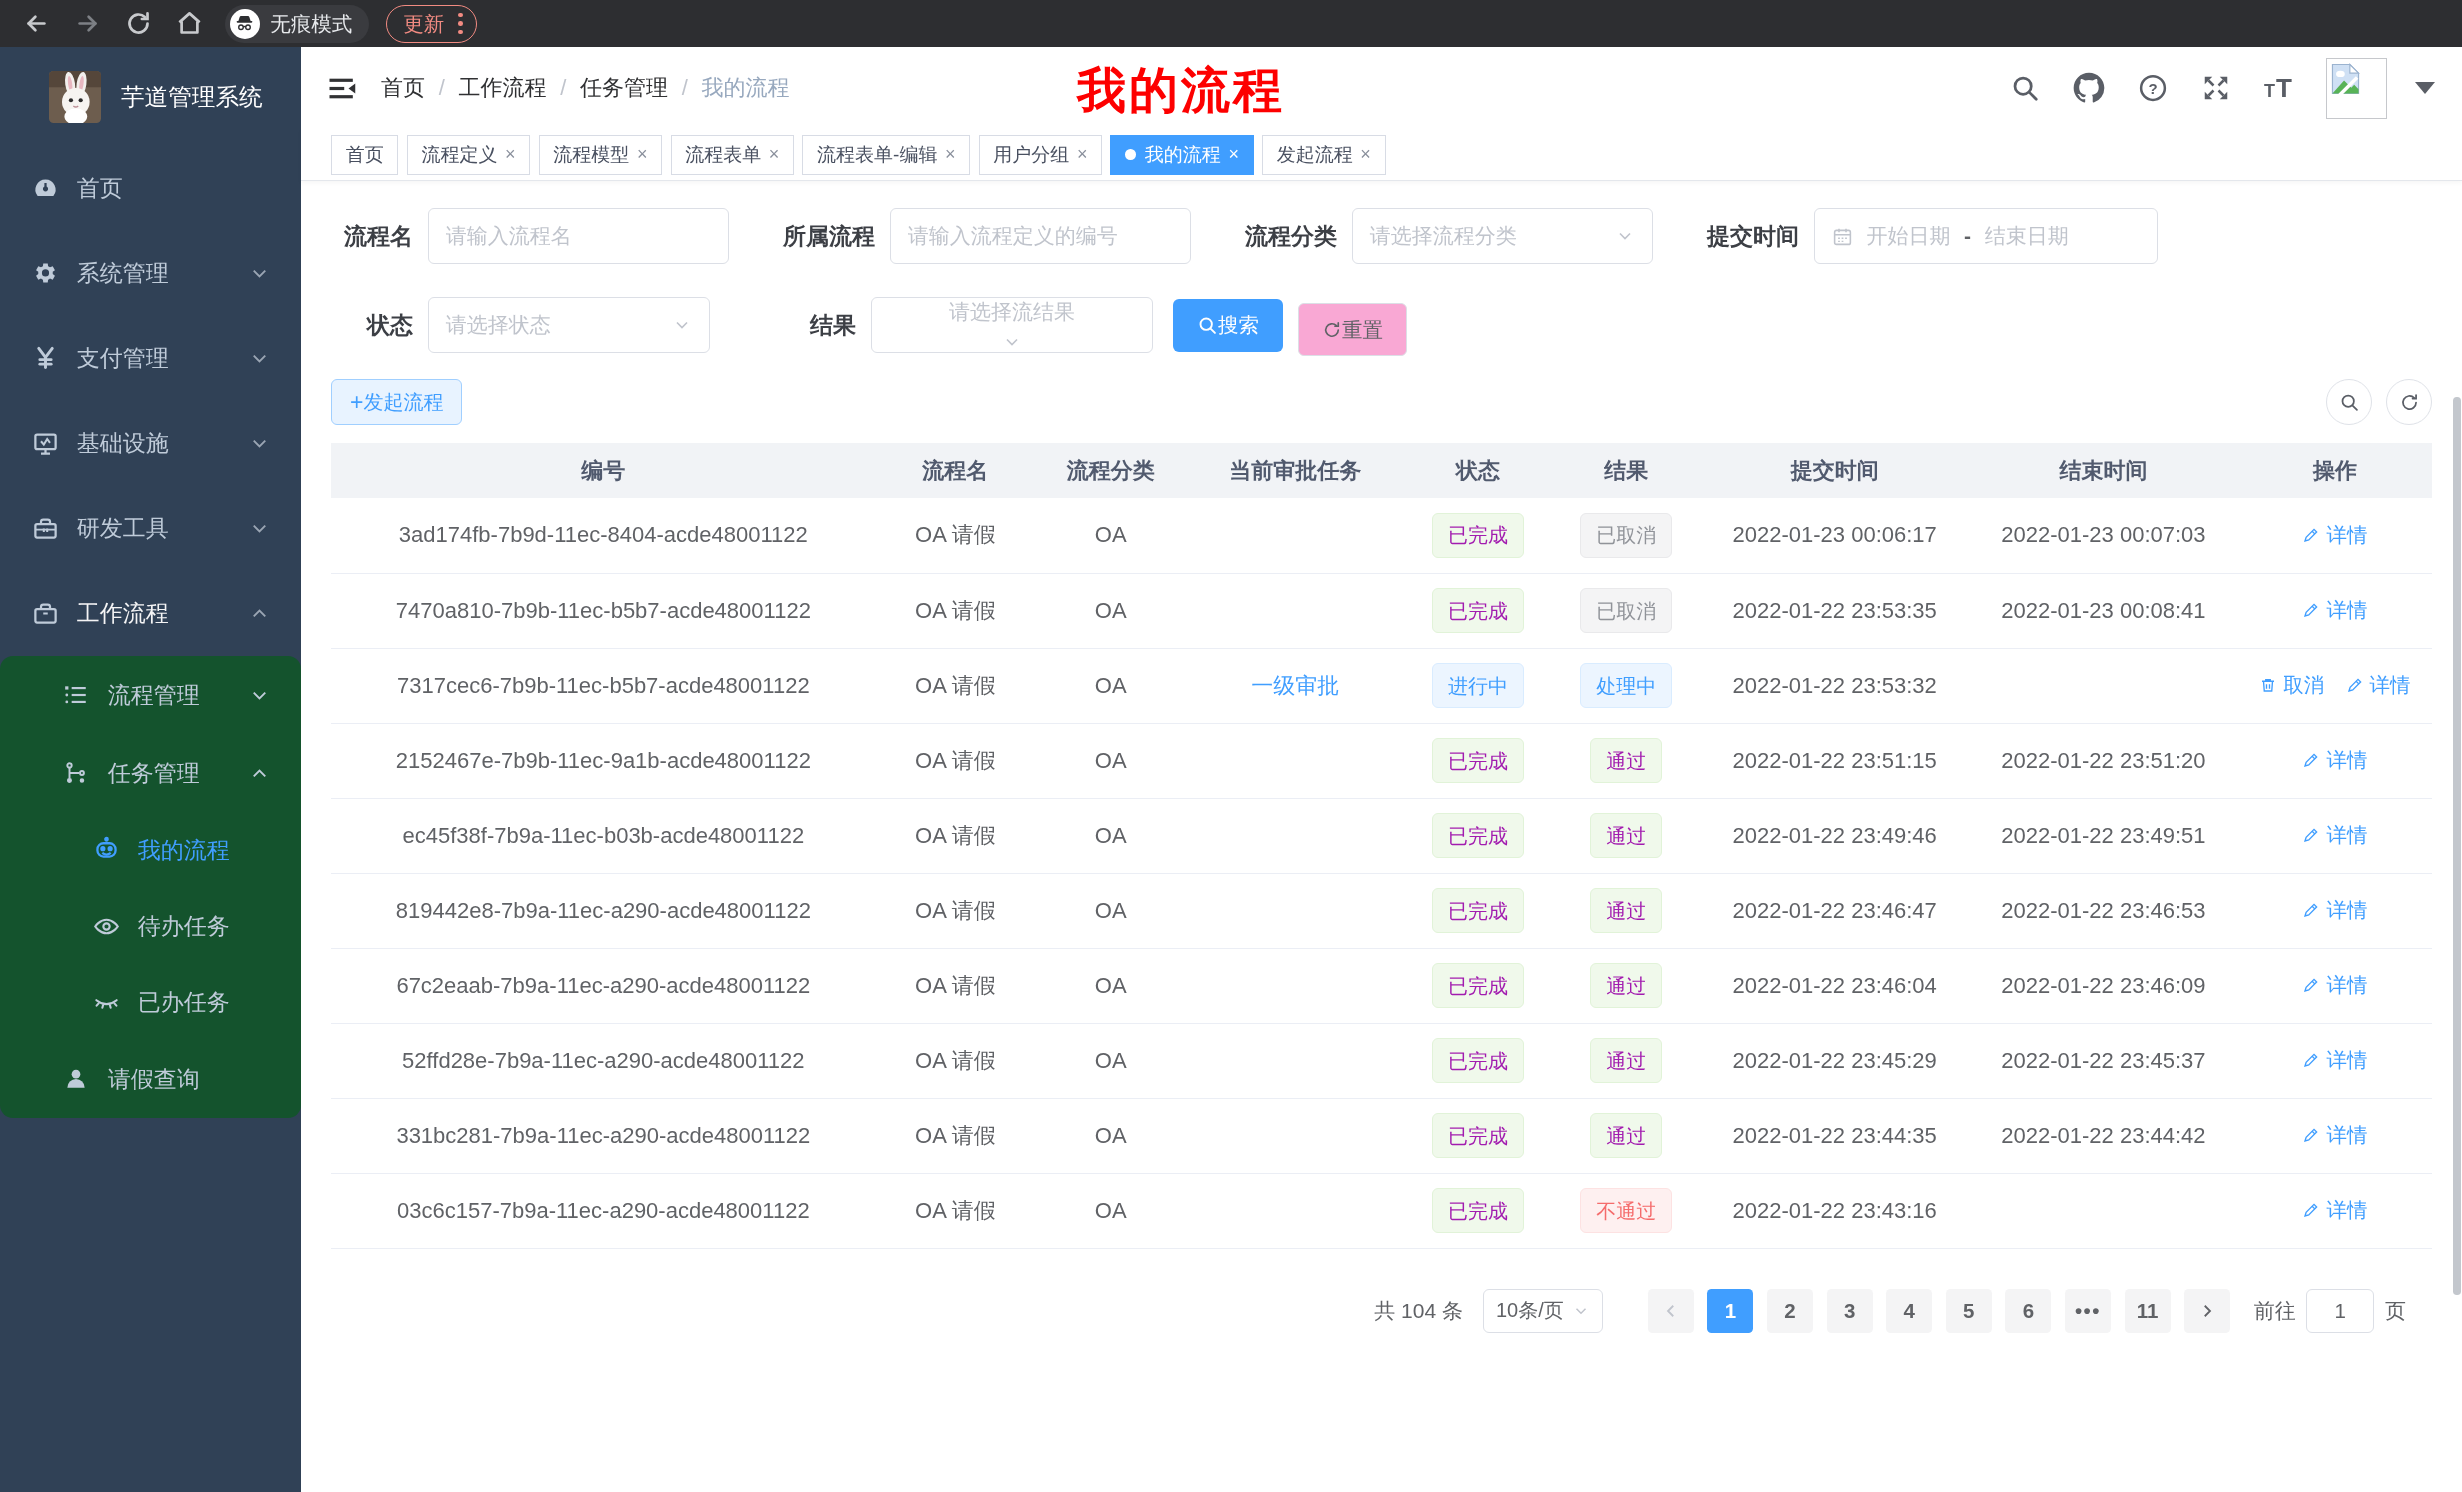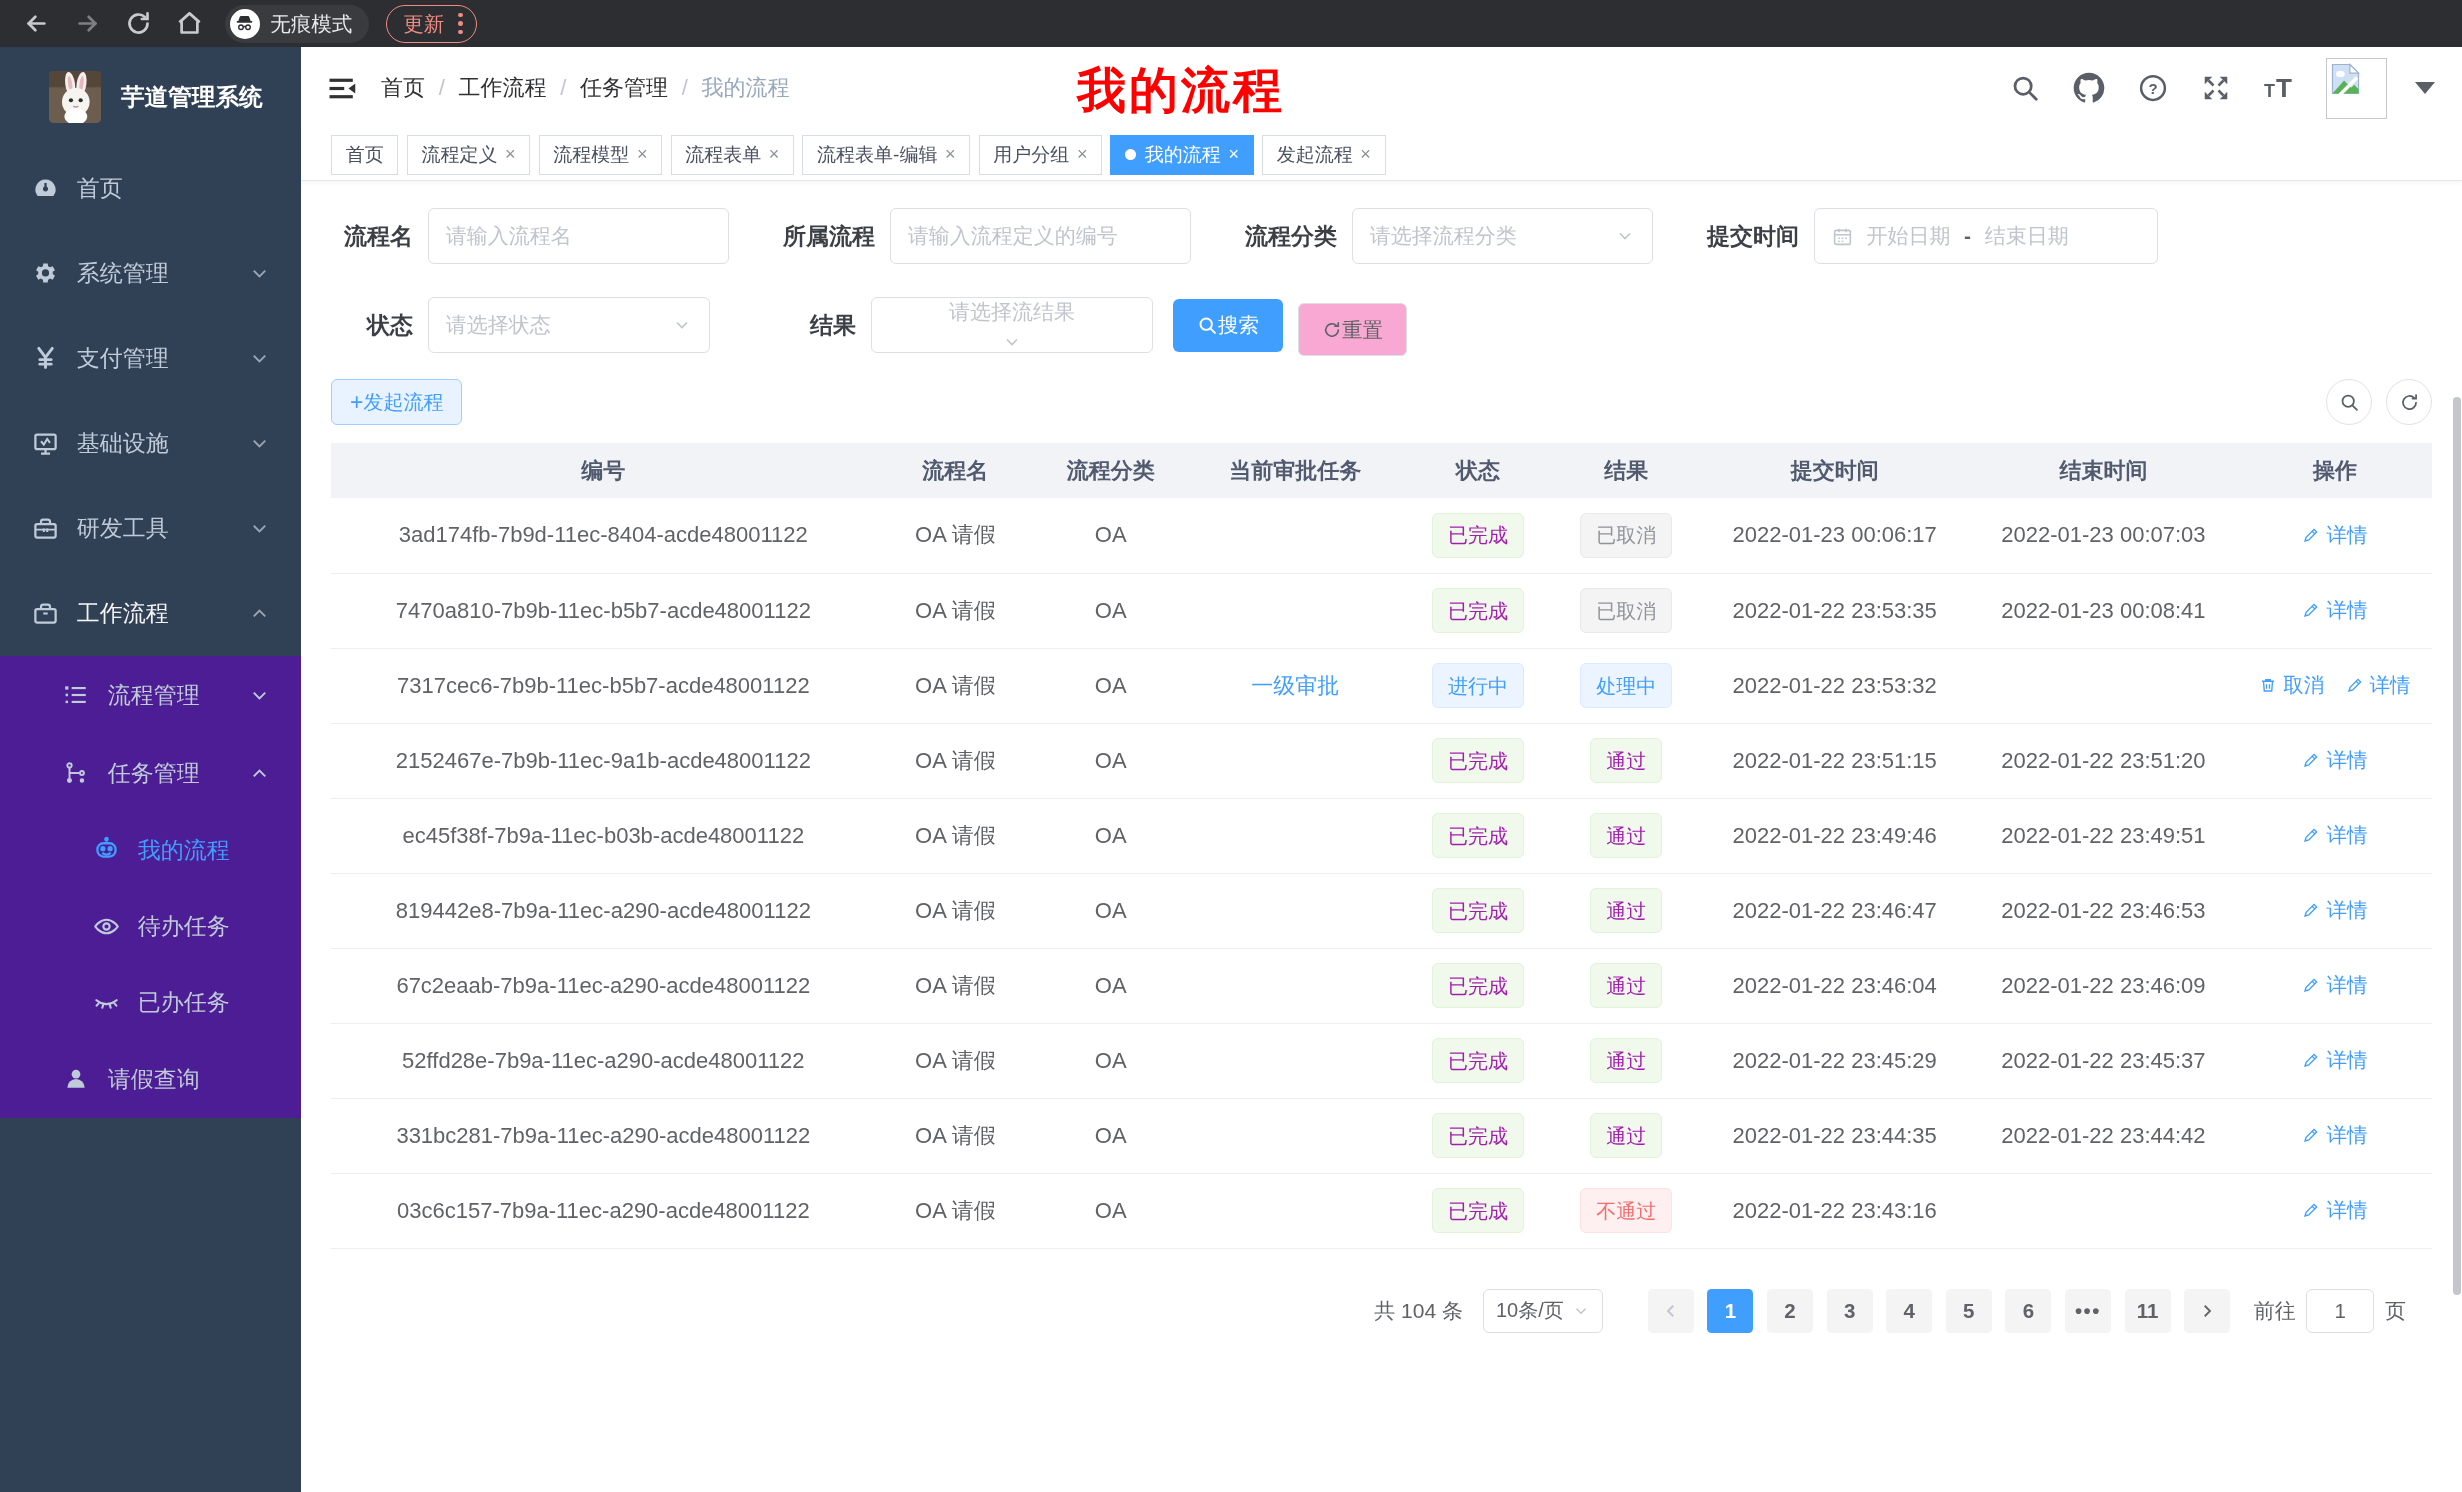--- a/index.html
+++ b/index.html
@@ -19,27 +19,27 @@
   .incog-circle { width:30px; height:30px; background:#fff; border-radius:50%; display:flex; align-items:center; justify-content:center; }
   .update { height:38px; border:1.5px solid #f28b82; border-radius:19px; display:flex; align-items:center; gap:13.7px; padding:0 13.7px 0 16.7px; color:#f28b82; font-size:20.5px; margin-left:16.7px; flex:none; }
   .kebab { display:flex; flex-direction:column; gap:3.8px; }
   .kebab i { width:4.6px; height:4.6px; border-radius:50%; background:#f28b82; }
 
   
   .app { display:flex; height:1446px; }
   .sidebar { width:301px; flex:none; background:#304156; color:#bfcbd9; overflow:hidden; }
   .logo-row { display:flex; align-items:center; gap:20px; padding:24px 0 23px 49px; }
   .logo-img { width:52px; height:52px; border-radius:4.6px; overflow:hidden; flex:none; }
-  .logo-title { color:#fff; font-size:23.6px; font-weight:bold; white-space:nowrap; }
+  .logo-title { color:#fff; font-size:23.6px; font-weight:normal; white-space:nowrap; }
   .m-item { height:85px; display:flex; align-items:center; padding:0 30px; cursor:pointer; }
   .m-item .mi { width:30px; display:flex; justify-content:center; color:#bfcbd9; flex:none; }
   .m-item .ml { margin-left:16.7px; font-size:23px; flex:1 1 auto; white-space:nowrap; }
   .m-item .chev { color:#9aa5b3; }
   .m-item.parent-active .ml { color:#f4f4f5; }
-  .submenu { background:#4c1d95; }
+  .submenu { background:#14532d;border-radius:13px; }
   .s-item { height:78px; display:flex; align-items:center; padding:0 30px 0 61px; cursor:pointer; }
   .s-item .mi { width:30px; display:flex; justify-content:center; flex:none; }
   .s-item .ml { margin-left:16.7px; font-size:23px; flex:1 1 auto; white-space:nowrap; }
   .ss-item { height:76px; display:flex; align-items:center; padding-left:91px; cursor:pointer; }
   .ss-item .mi { width:30px; display:flex; justify-content:center; flex:none; }
   .ss-item .ml { margin-left:16.7px; font-size:23px; white-space:nowrap; }
   .ss-item.active { color:#409eff; }
   .ss-item.active .mi { color:#409eff; }
 
   .main { flex:1 1 auto; display:flex; flex-direction:column; min-width:0; background:#fff; position:relative; }

